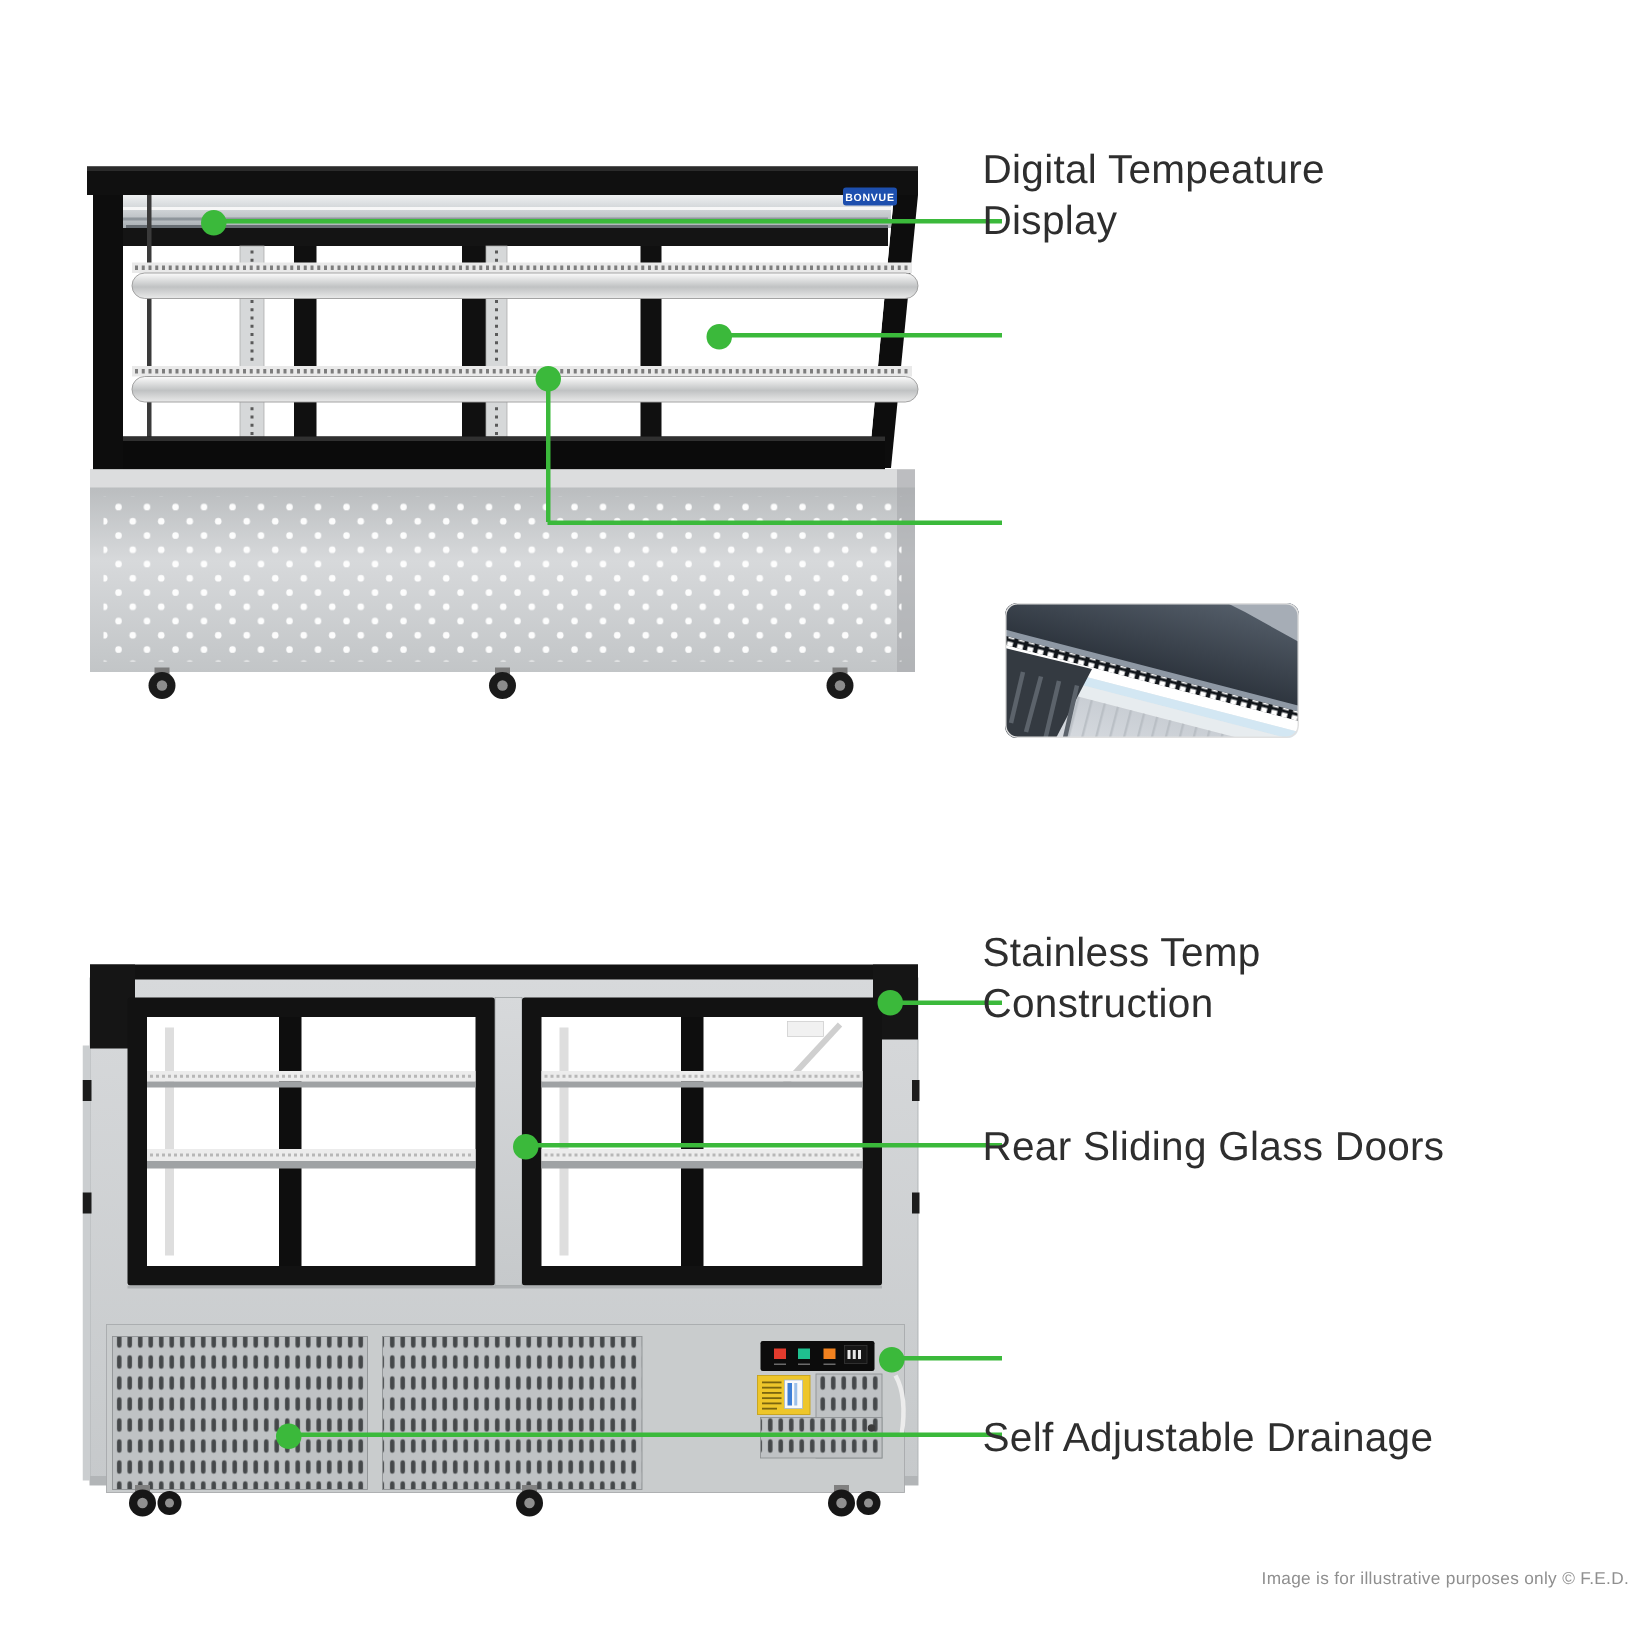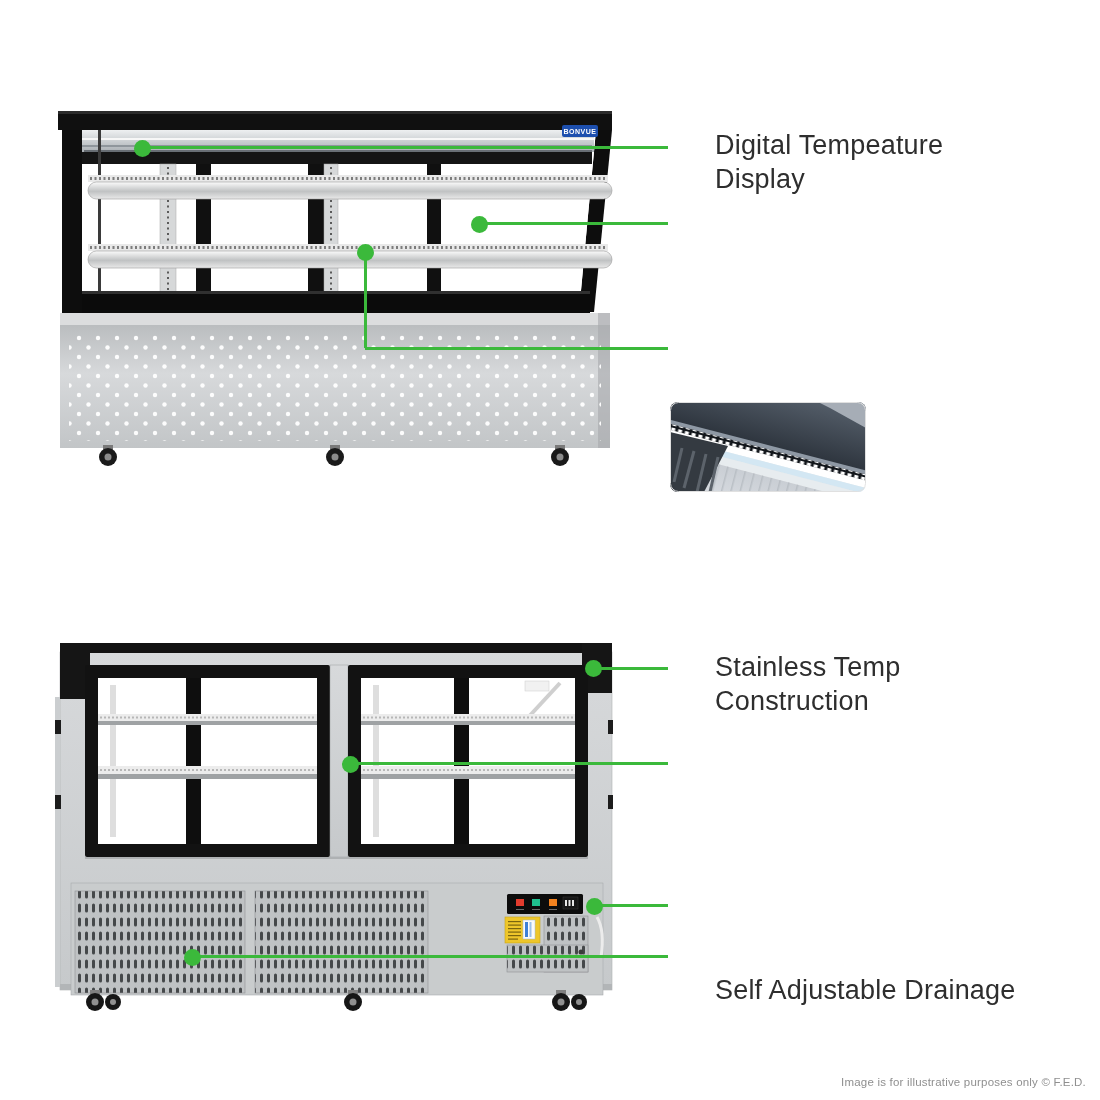--- a/index.html
+++ b/index.html
@@ -2,24 +2,24 @@
 <html><head>
 <meta charset="utf-8">
 <style>
   html,body{margin:0;padding:0;background:#fff;}
   #canvas{position:relative;width:1100px;height:1100px;background:#ffffff;overflow:hidden;
           font-family:"Liberation Sans",sans-serif;}
   .photo{position:absolute;z-index:1;}
   .co-dot{position:absolute;width:17px;height:17px;border-radius:50%;background:#3bb93b;z-index:4;}
   .co-line-h{position:absolute;height:3px;background:#3bb93b;z-index:3;}
   .co-line-v{position:absolute;width:3px;background:#3bb93b;z-index:3;}
-  .callout-label{position:absolute;left:715px;z-index:4;color:#2e2e2e;
-    font-size:27px;line-height:34px;font-weight:500;letter-spacing:.2px;white-space:pre-line;margin-top:32px;}
+  .callout-label{position:absolute;left:655px;z-index:4;color:#2e2e2e;
+    font-size:27px;line-height:34px;font-weight:500;letter-spacing:.2px;white-space:pre-line;}
   #led-inset{position:absolute;left:670px;top:402px;z-index:2;}
-  #footer-note{position:absolute;right:14px;top:1076px;font-size:11.5px;color:#8f8f8f;
+  #footer-note{position:absolute;right:14px;top:1047px;font-size:11.5px;color:#8f8f8f;
     letter-spacing:.2px;z-index:4;}
 </style>
 </head>
 <body>
 
 <div id="canvas">
 
   <svg class="photo" style="left:55px;top:105px" width="570" height="370" viewBox="0 0 570 370">
     <defs>
       <linearGradient id="fv-canopy" x1="0" y1="0" x2="0" y2="1">
@@ -285,17 +285,18 @@
   <div class="co-line-h" style="left:594px;top:904px;width:74px"></div>
   <div class="co-dot" style="left:586px;top:898px"></div>
 
   <div class="co-line-h" style="left:192px;top:955px;width:476px"></div>
   <div class="co-dot" style="left:184px;top:949px"></div>
 
   <div class="callout-label" style="top:96px">Digital Tempeature
 Display</div>
   <div class="callout-label" style="top:618px">Stainless Temp
 Construction</div>
+  <div class="callout-label" style="top:747px">Rear Sliding Glass Doors</div>
   <div class="callout-label" style="top:941px">Self Adjustable Drainage</div>
 
   <div id="footer-note">Image is for illustrative purposes only  © F.E.D.</div>
 
 </div>
 
 </body></html>

